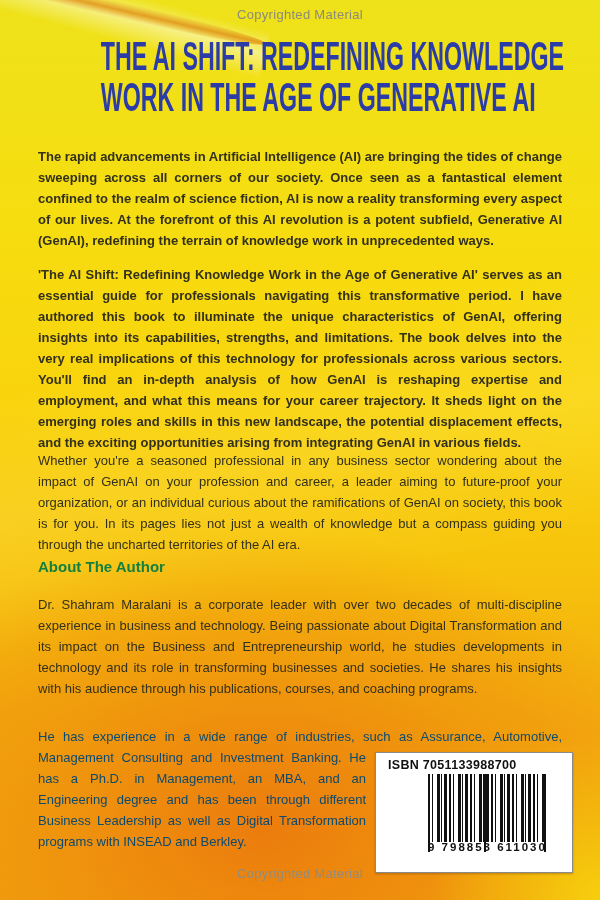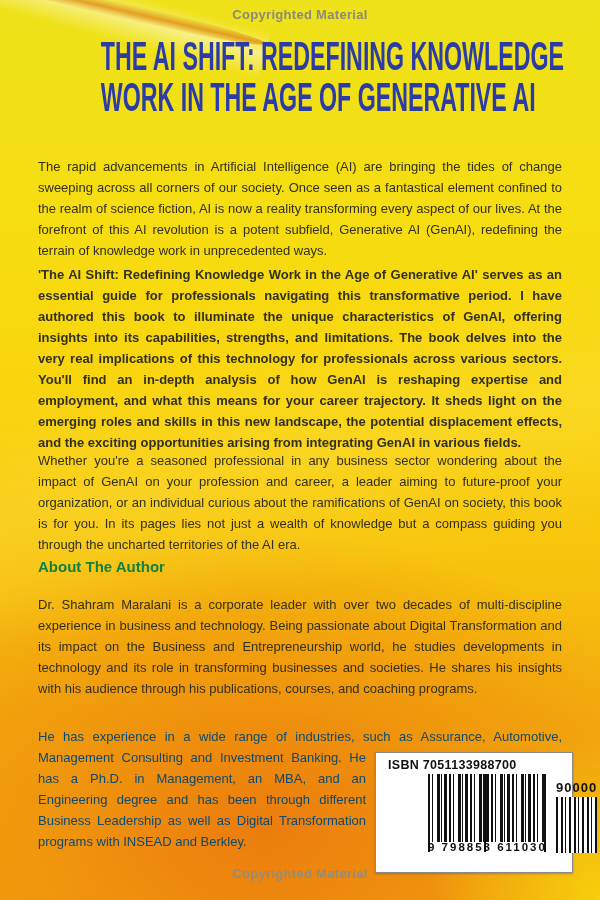--- a/index.html
+++ b/index.html
@@ -15,31 +15,31 @@
     transform:rotate(15deg);pointer-events:none;
     background:linear-gradient(to bottom, rgba(255,255,244,0) 0%, rgba(255,255,238,.5) 48%, rgba(255,255,244,0) 100%);}
   .streak-orange{position:absolute;top:2px;left:-30px;width:300px;height:16px;
     transform:rotate(13deg);border-radius:50%;pointer-events:none;
     background:linear-gradient(to bottom, rgba(224,132,6,0) 0%, rgba(219,126,5,.7) 50%, rgba(224,132,6,0) 100%);}
   .sheen{position:absolute;top:330px;left:-80px;width:760px;height:260px;
     transform:rotate(-12deg);pointer-events:none;
     background:linear-gradient(to bottom, rgba(255,246,120,0) 0%, rgba(255,246,140,.16) 50%, rgba(255,246,120,0) 100%);}
 
   .copy-label{position:absolute;width:100%;text-align:center;
-    font-size:13px;font-weight:bold;color:#8b8a7a;letter-spacing:.3px;}
+    font-size:13px;font-weight:normal;color:#8b8a7a;letter-spacing:.3px;}
   .copy-top{top:7px;}
   .copy-bottom{top:866px;color:#918c7c;}
 
   .title{position:absolute;top:36px;left:0;width:480px;text-align:center;color:#2c3ca6;}
   .title .tline{white-space:nowrap;font-weight:bold;font-size:40px;line-height:41px;
     transform:scaleX(.58);transform-origin:50% 50%;letter-spacing:0px;}
 
   .para{position:absolute;left:38px;right:38px;text-align:justify;
     font-size:13px;line-height:21px;color:#33301b;}
-  .p1{top:156px;}
+  .p1{top:146px;font-weight:bold;}
   .p2{top:264px;font-weight:bold;}
   .p3{top:450px;}
   .about-h{position:absolute;left:38px;top:558px;font-size:15px;font-weight:bold;color:#15803d;}
   .bio1{top:594px;}
   .bio2{top:726px;color:#0c4a6e;}
   .bc-push{float:right;width:0;height:26px;}
   .bc-hole{float:right;clear:right;width:196px;height:126px;}
 
   .bc-box{position:absolute;left:375px;top:752px;width:198px;height:121px;
     background:#fff;border:1px solid #8a8a8a;box-sizing:border-box;
@@ -95,20 +95,16 @@
 
 <div class="bc-box">
   <div class="bc-isbn">ISBN 7051133988700</div>
   <div class="bc-row">
     <div class="bc-main">
       <div class="bars-main">
         <span class="mid-guard"></span>
       </div>
       <div class="bc-digits">9 798853 611030</div>
     </div>
-    <div class="bc-supp">
-      <div class="bc-price">90000</div>
-      <div class="bars-supp"></div>
-    </div>
   </div>
 </div>
 
 <div class="copy-label copy-bottom">Copyrighted Material</div>
 
 </body></html>

